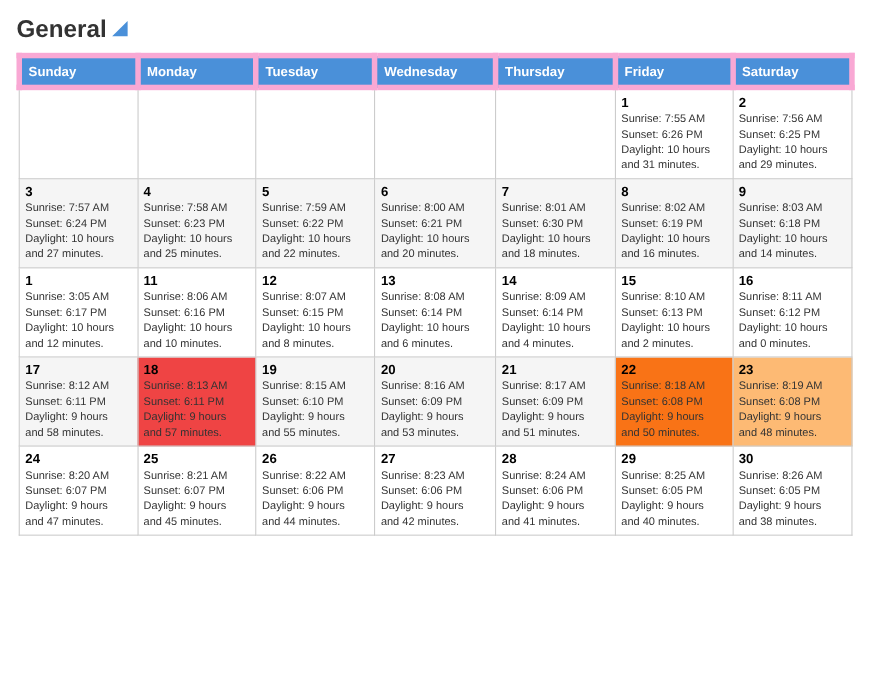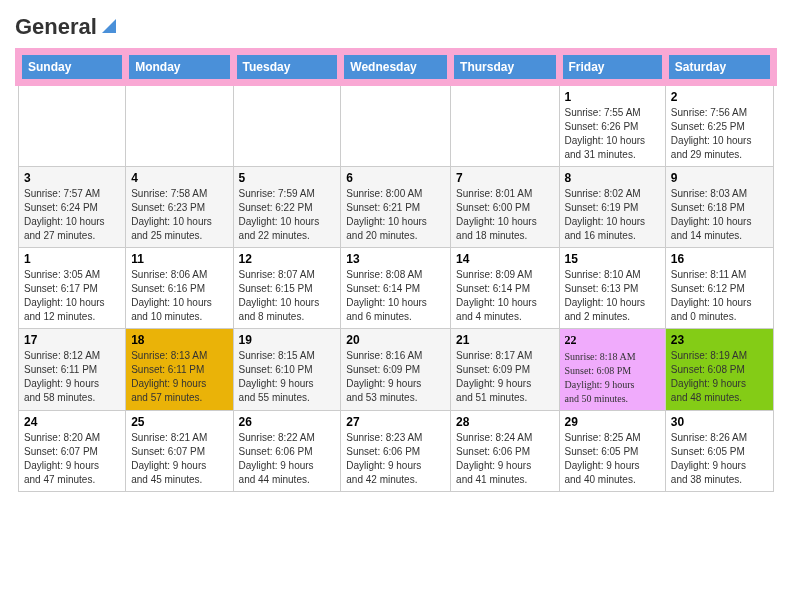--- a/index.html
+++ b/index.html
@@ -47,21 +47,21 @@
       border-collapse: collapse;
       font-size: 10.5px;
     }
     .calendar th {
       background: #4a90d9;
       color: #fff;
       text-align: left;
       padding: 5px 6px;
       font-size: 12px;
       font-weight: bold;
-      border: 7px solid #f9a8d4;
+      border: 5px solid #f9a8d4;
     }
     .calendar td {
       border: 1px solid #ccc;
       vertical-align: top;
       padding: 4px 5px;
       width: 113px;
       min-height: 80px;
       background: #fff;
     }
     .calendar tr:nth-child(even) td {
@@ -160,21 +160,21 @@
           <td style="background: rgb(245, 245, 245);">
             <span class="day-num">6</span>
             <div class="day-info" style="white-space: pre-line;">Sunrise: 8:00 AM
 Sunset: 6:21 PM
 Daylight: 10 hours
 and 20 minutes.</div>
           </td>
           <td style="background: rgb(245, 245, 245);">
             <span class="day-num">7</span>
             <div class="day-info" style="white-space: pre-line;">Sunrise: 8:01 AM
-Sunset: 6:00 PM
+Sunset: 6:30 PM
 Daylight: 10 hours
 and 18 minutes.</div>
           </td>
           <td style="background: rgb(245, 245, 245);">
             <span class="day-num">8</span>
             <div class="day-info" style="white-space: pre-line;">Sunrise: 8:02 AM
 Sunset: 6:19 PM
 Daylight: 10 hours
 and 16 minutes.</div>
           </td>
@@ -238,21 +238,21 @@
           </td>
         </tr>
         <tr>
           <td style="background: rgb(245, 245, 245);">
             <span class="day-num">17</span>
             <div class="day-info" style="white-space: pre-line;">Sunrise: 8:12 AM
 Sunset: 6:11 PM
 Daylight: 9 hours
 and 58 minutes.</div>
           </td>
-          <td style="background: #eab308;">
+          <td style="background: #ef4444;">
             <span class="day-num">18</span>
             <div class="day-info" style="white-space: pre-line;">Sunrise: 8:13 AM
 Sunset: 6:11 PM
 Daylight: 9 hours
 and 57 minutes.</div>
           </td>
           <td style="background: rgb(245, 245, 245);">
             <span class="day-num">19</span>
             <div class="day-info" style="white-space: pre-line;">Sunrise: 8:15 AM
 Sunset: 6:10 PM
@@ -266,28 +266,28 @@
 Daylight: 9 hours
 and 53 minutes.</div>
           </td>
           <td style="background: rgb(245, 245, 245);">
             <span class="day-num">21</span>
             <div class="day-info" style="white-space: pre-line;">Sunrise: 8:17 AM
 Sunset: 6:09 PM
 Daylight: 9 hours
 and 51 minutes.</div>
           </td>
-          <td style="background: #f0abfc; font-family: Liberation Serif, serif;">
+          <td style="background: #f97316;">
             <span class="day-num">22</span>
             <div class="day-info" style="white-space: pre-line;">Sunrise: 8:18 AM
 Sunset: 6:08 PM
 Daylight: 9 hours
 and 50 minutes.</div>
           </td>
-          <td style="background: #84cc16;">
+          <td style="background: #fdba74;">
             <span class="day-num">23</span>
             <div class="day-info" style="white-space: pre-line;">Sunrise: 8:19 AM
 Sunset: 6:08 PM
 Daylight: 9 hours
 and 48 minutes.</div>
           </td>
         </tr>
         <tr>
           <td>
             <span class="day-num">24</span>

